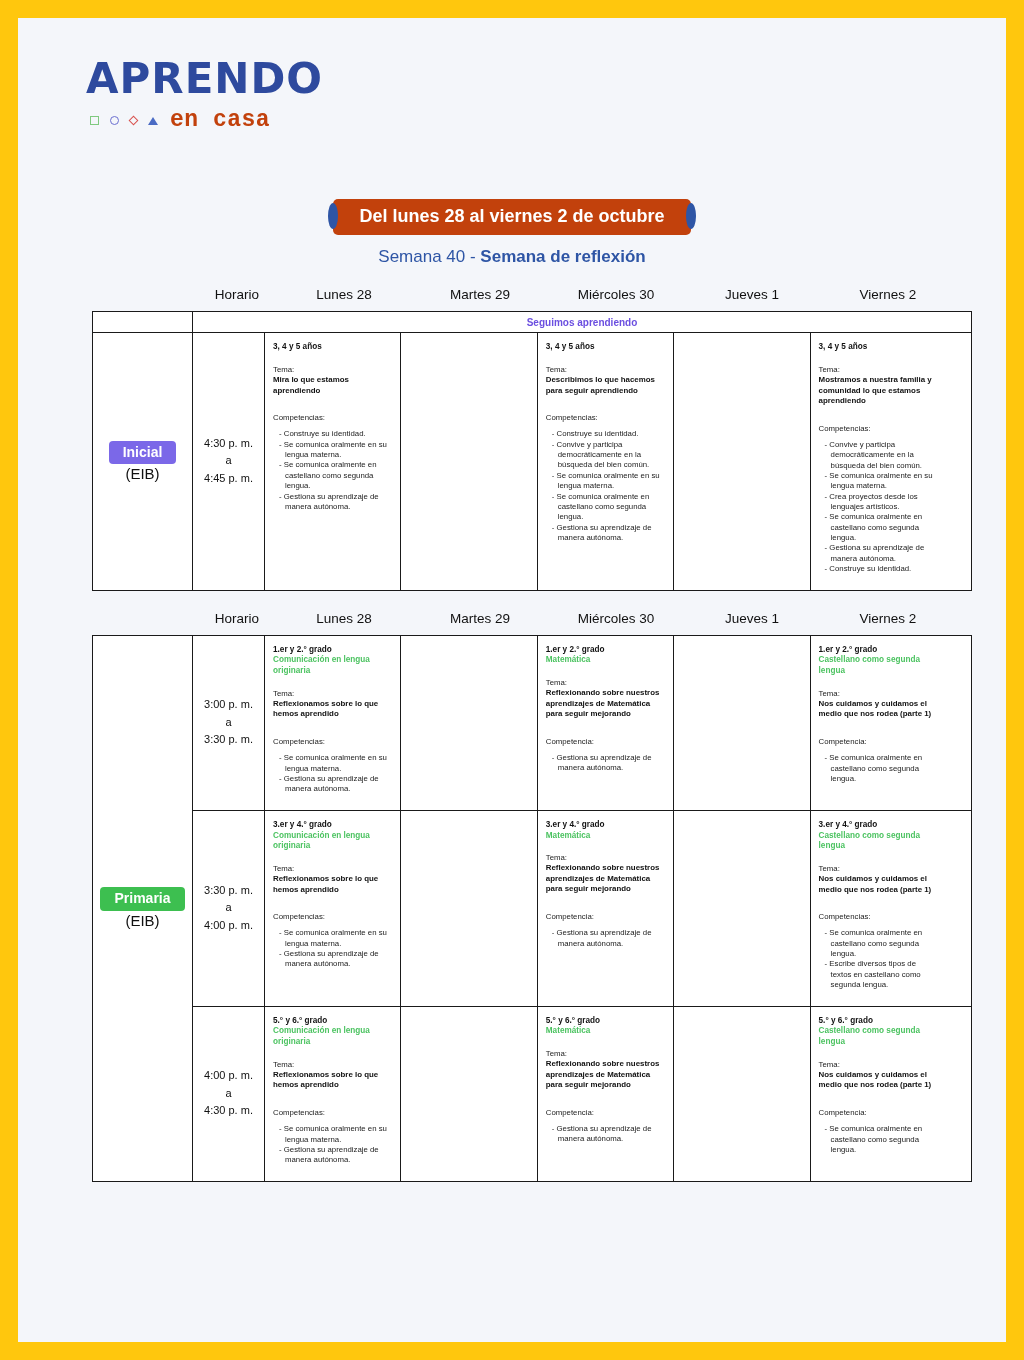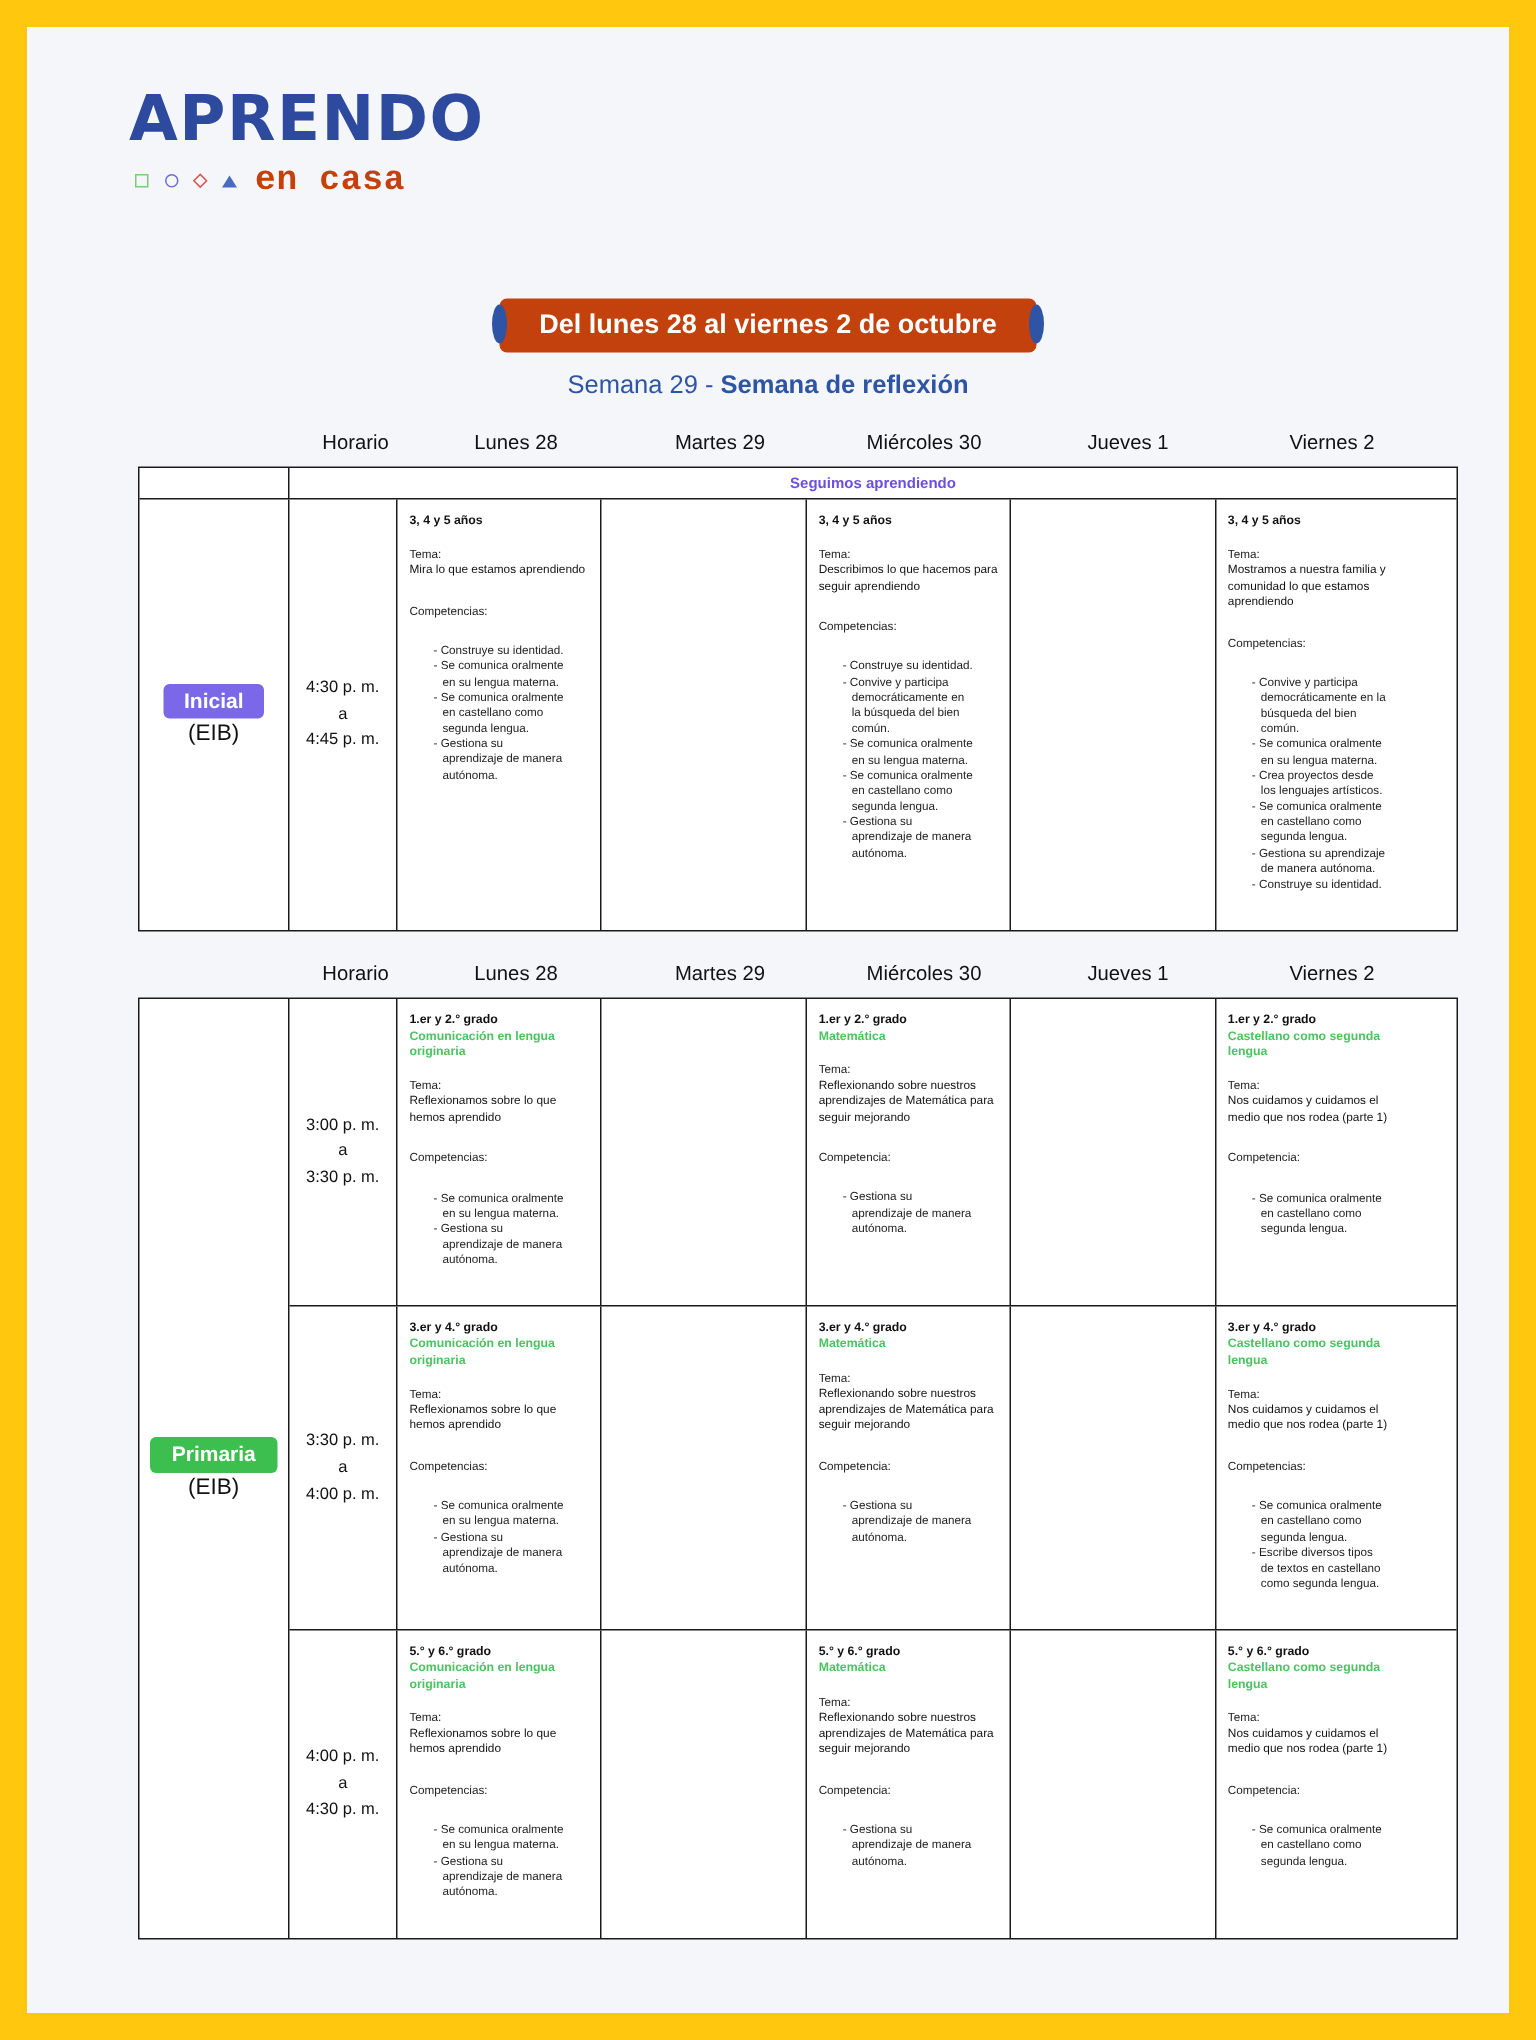--- a/index.html
+++ b/index.html
@@ -113,23 +113,23 @@
     font-size:11px; color:#111; line-height:1.6; text-align:center;
   }
   .day-cell {
     width:136.4px; border-right:1.2px solid #1a1a1a;
     padding:9px 7px 9px 8px; font-size:7.6px; color:#1a1a1a; line-height:1.32;
   }
   .day-cell:last-child { border-right:none; }
   .grade { font-weight:bold; font-size:8.2px; color:#111; }
   .course { font-weight:bold; font-size:8.2px; color:#4CC361; line-height:1.3; }
   .lbl { font-size:7.8px; color:#222; }
-  .val { font-weight:normal; font-size:7.9px; color:#111; line-height:1.33; }
+  .val { font-weight:bold; font-size:7.9px; color:#111; line-height:1.33; }
   .comp-title { font-size:7.8px; color:#222; }
-  .comp-list { margin:16px; padding:0; list-style:none; }
+  .comp-list { margin:6px; padding:0; list-style:none; }
   .comp-list li {
     font-size:7.8px; color:#222; line-height:1.33;
     padding-left:6px; text-indent:-6px;
   }
   .gap-lg { height:17px; }
   .gap-md { height:12px; }
 </style>
 </head>
 <body>
 
@@ -147,21 +147,21 @@
         </span>
         <span class="logo-encasa">en casa</span>
       </div>
     </div>
   </div>
 
   <div class="banner-wrap">
     <div class="banner">Del lunes 28 al viernes 2 de octubre</div>
   </div>
   <div class="subbanner">
-    <span>Semana 29 - </span><b>Semana de reflexión</b>
+    <span>Semana 40 - </span><b>Semana de reflexión</b>
   </div>
 
   <div id="sections-root">
       <div class="section">
         <div class="colhead">
           <div class="c-level"></div>
           <div class="c-time">Horario</div>
           <div class="c-day">Lunes 28</div>
           <div class="c-day">Martes 29</div>
           <div class="c-day">Miércoles 30</div>

